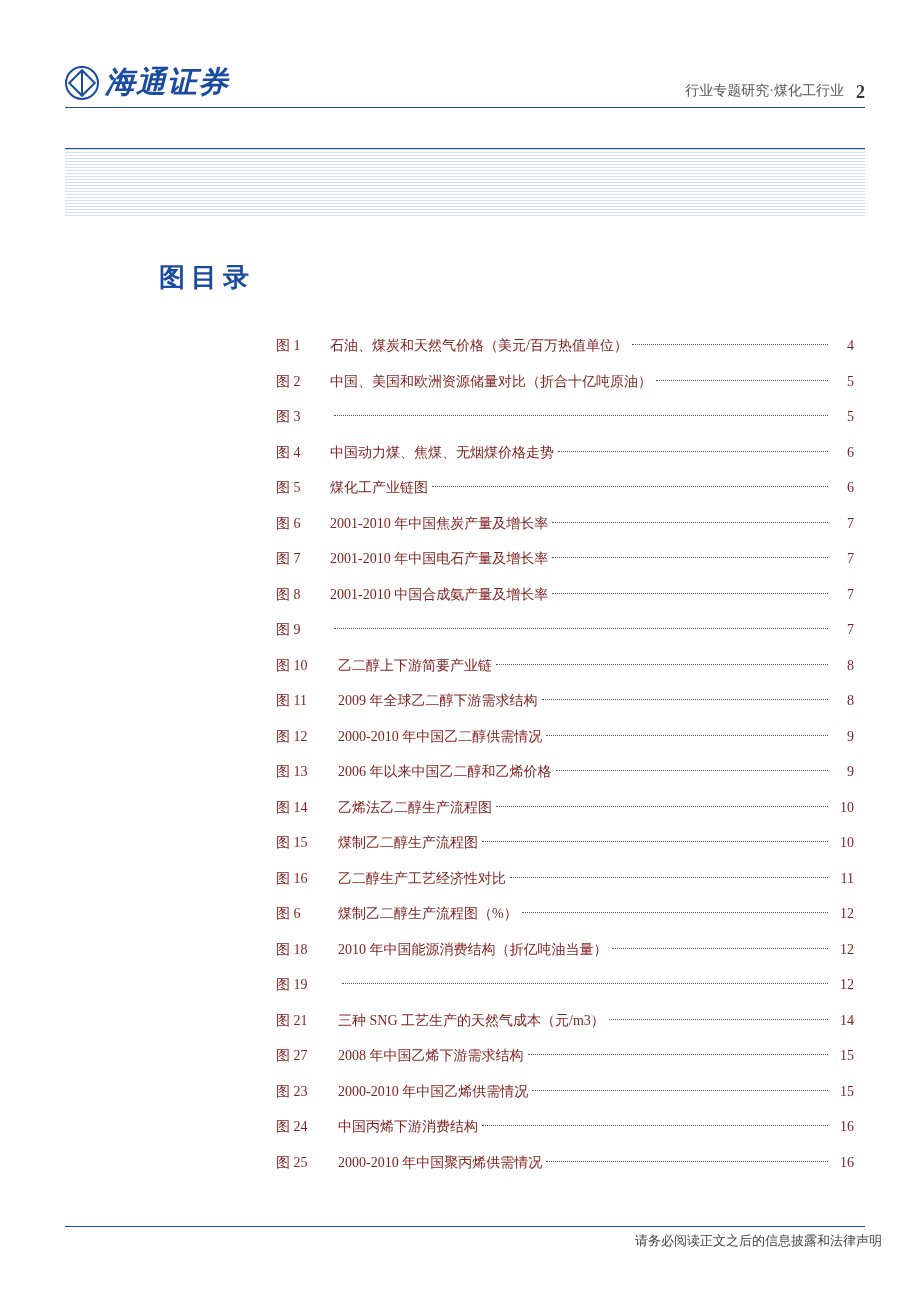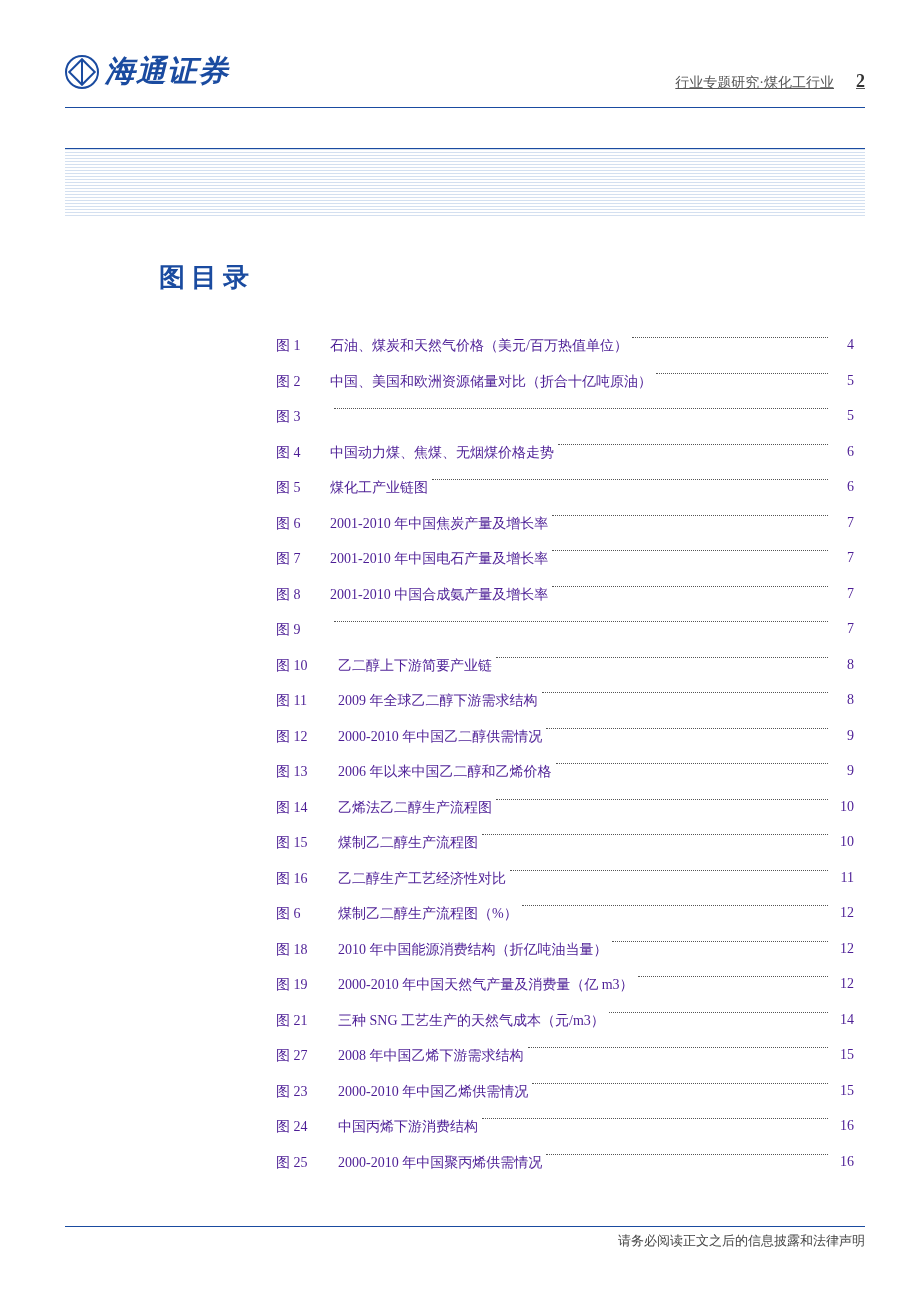--- a/index.html
+++ b/index.html
@@ -14,21 +14,21 @@
   .header {
     position: absolute;
     top: 60px;
     left: 65px;
     right: 55px;
     height: 48px;
     border-bottom: 1.5px solid #1a4ba0;
     display: flex;
     justify-content: space-between;
     align-items: flex-end;
-    padding-bottom: 15px;
+    padding-bottom: 4px;
   }
   .logo {
     display: flex;
     align-items: center;
     gap: 6px;
   }
   .logo-mark {
     width: 34px;
     height: 34px;
     border: 2.5px solid #1a4ba0;
@@ -58,23 +58,22 @@
     font-size: 30px;
     font-weight: bold;
     color: #1a4ba0;
     font-style: italic;
     letter-spacing: 1px;
   }
   .header-right {
     font-size: 14px;
     color: #555;
     display: flex;
-    align-items: flex-end;
-    gap: 22px;
-    text-decoration: underline;
+    align-items: flex-start;
+    gap: 12px;
   }
   .page-number {
     font-size: 18px;
     font-weight: bold;
     color: #333;
   }
   .decoration {
     position: absolute;
     top: 148px;
     left: 65px;
@@ -100,24 +99,24 @@
     letter-spacing: 6px;
   }
   .toc {
     position: absolute;
     top: 337px;
     left: 276px;
     width: 578px;
   }
   .toc-row {
     display: flex;
-    align-items: flex-start;
+    align-items: center;
     margin-bottom: 17.5px;
     font-size: 14px;
-    color: #4c1d95;
+    color: #7f1d1d;
     white-space: nowrap;
   }
   .toc-label {
     flex-shrink: 0;
     margin-right: 12px;
     min-width: 42px;
   }
   .toc-label-wide {
     min-width: 50px;
   }
@@ -138,21 +137,21 @@
   .bottom-line {
     position: absolute;
     bottom: 75px;
     left: 65px;
     right: 55px;
     border-top: 1.5px solid #1a4ba0;
   }
   .footer {
     position: absolute;
     bottom: 52px;
-    right: 55px;
+    right: 38px;
     font-size: 13px;
     color: #444;
   }
 </style>
 </head>
 <body>
 
 <div class="header">
   <div class="logo">
     <div class="logo-mark"></div>
@@ -270,21 +269,20 @@
       <span class="toc-page">12</span>
     </div>
     <div class="toc-row">
       <span class="toc-label toc-label-wide">图 18</span>
       <span class="toc-text">2010 年中国能源消费结构（折亿吨油当量）</span>
       <span class="toc-dots"></span>
       <span class="toc-page">12</span>
     </div>
     <div class="toc-row">
       <span class="toc-label toc-label-wide">图 19</span>
-      <span class="toc-text">2000-2010 年中国天然气产量及消费量（亿 m3）</span>
       <span class="toc-dots"></span>
       <span class="toc-page">12</span>
     </div>
     <div class="toc-row">
       <span class="toc-label toc-label-wide">图 21</span>
       <span class="toc-text">三种 SNG 工艺生产的天然气成本（元/m3）</span>
       <span class="toc-dots"></span>
       <span class="toc-page">14</span>
     </div>
     <div class="toc-row">

